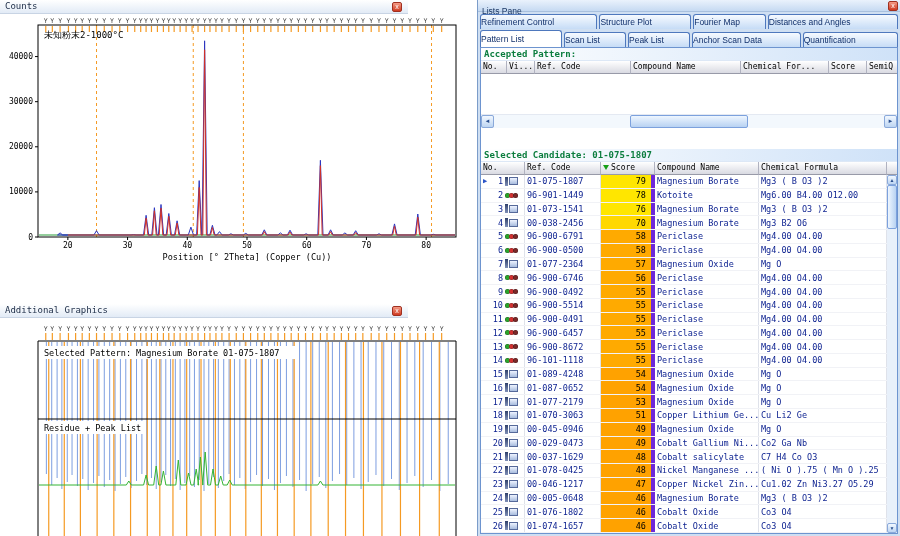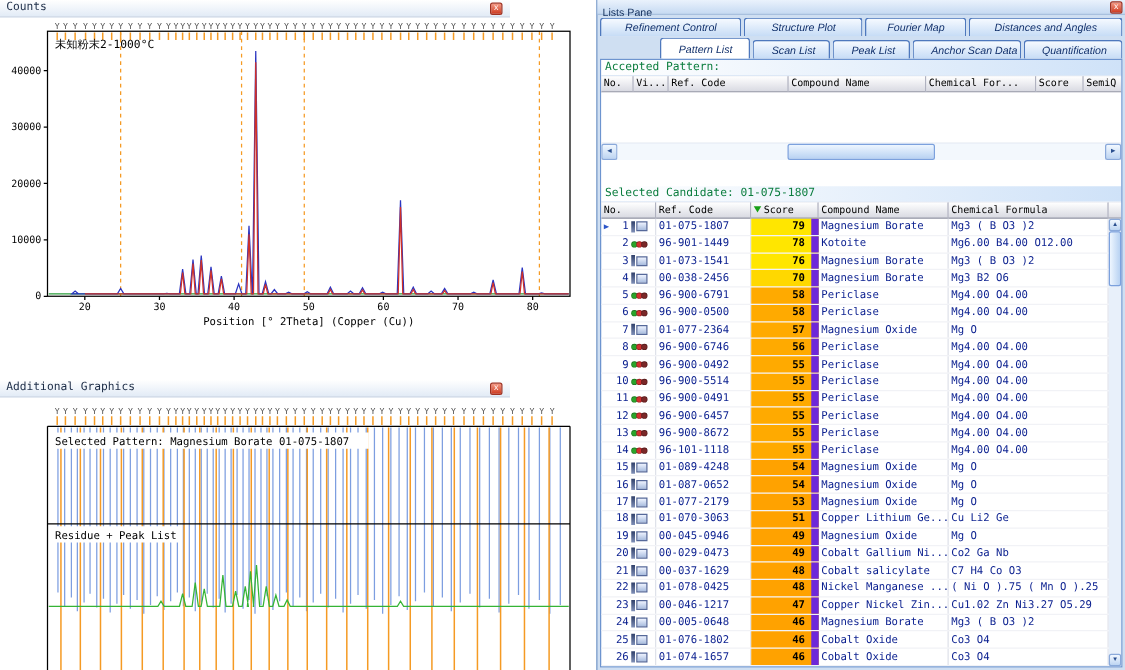--- a/index.html
+++ b/index.html
@@ -19,42 +19,42 @@
 svg text{font-family:"DejaVu Sans Mono",monospace;}
 
 
 .lists{position:absolute;left:477px;top:0;width:423px;height:536px;background:#cfdff2;border-left:1px solid #7b9cc9;}
 .lists-bar{height:12px;position:relative;background:linear-gradient(#eaf2fc,#c6daf2);border-bottom:1px solid #a8c0de;}
 .lists-title{font-size:8.5px;line-height:11px;padding-left:4px;color:#15315e;display:inline-block;}
 .lists-bar .closebtn{top:1px;right:2px;}
 .tabs{display:flex;align-items:flex-end;padding:1px 2px 0 2px;gap:2px;}
 .tabs.row1{height:17px;}
 .tabs.row2{height:18px;}
-.tab{border:1px solid #4e78bd;border-bottom:none;border-radius:3px 3px 0 0;background:linear-gradient(#f6faff,#c6dcf6);font-size:8.5px;color:#11306b;text-align:center;height:15px;line-height:14px;overflow:hidden;white-space:nowrap;padding:0 14px;flex-basis:0;font-style:italic;}
-.tab.active{background:#ffffff;height:17px;line-height:16px;margin-left:48px;}
+.tab{border:1px solid #4e78bd;border-bottom:none;border-radius:3px 3px 0 0;background:linear-gradient(#f6faff,#c6dcf6);font-size:8.5px;color:#11306b;text-align:left;height:15px;line-height:14px;overflow:hidden;white-space:nowrap;padding:0 0;flex-basis:0;}
+.tab.active{background:#ffffff;height:17px;line-height:16px;}
 .content{position:absolute;left:2px;right:2px;top:47px;bottom:2px;background:#fff;border:1px solid #6d94cf;display:flex;flex-direction:column;overflow:hidden;}
 .secbar{flex:0 0 13px;height:13px;background:linear-gradient(90deg,#ffffff,#cfe2f8);display:flex;align-items:center;padding-left:3px;border-bottom:1px solid #dde8f6;}
-.seclabel{font-size:9px;font-weight:normal;color:#0b7d3e;font-family:"DejaVu Sans Mono",monospace;}
+.seclabel{font-size:9px;font-weight:bold;color:#0b7d3e;font-family:"DejaVu Sans Mono",monospace;}
 .thead{display:flex;flex:0 0 13px;height:13px;background:#d9dae2;}
 .th{background:linear-gradient(#ffffff,#d9dae2);border-right:1px solid #b0b2c0;border-bottom:1px solid #989aa8;font-size:8px;color:#000;padding:0 2px;line-height:12px;overflow:hidden;white-space:nowrap;font-family:"DejaVu Sans Mono",monospace;}
 .a-no{width:26px}.a-vi{width:28px}.a-ref{width:96px}.a-name{width:110px}.a-chem{width:88px}.a-score{width:38px}.a-semiq{flex:1;border-right:none}
 .c-no{width:44px}.c-ref{width:76px}.c-score{width:54px}.c-name{width:104px}.c-form{flex:1}
 .c-fill{flex:0 0 10px;width:10px;border-right:none;}
 .sortarrow{display:inline-block;width:0;height:0;border-left:3.5px solid transparent;border-right:3.5px solid transparent;border-top:5px solid #18a018;margin-right:2px;vertical-align:middle;}
 .tbody1{flex:0 0 41px;background:#fff;border-bottom:1px solid #e4e9f2;}
 .hscroll{flex:0 0 13px;display:flex;background:#e8f0fa;}
 .sbtn{flex:0 0 13px;width:13px;height:13px;background:linear-gradient(#f2f8ff,#bdd5f2);border:1px solid #8aa9da;border-radius:2px;color:#2a4f8f;font-size:6px;line-height:11px;text-align:center;}
 .htrack{flex:1;position:relative;background:#f3f8fd;}
 .hthumb{position:absolute;left:50%;top:0;transform:translateX(-50%);width:118px;height:13px;background:linear-gradient(#eef6ff,#b8d2f2);border:1px solid #7ca1dd;border-radius:2px;}
 .spacer{flex:0 0 21px;background:#fff;}
 .t2body{flex:1;display:flex;min-height:0;}
 .t2rows{flex:1;display:flex;flex-direction:column;min-width:0;}
 .row{flex:1;display:flex;font-family:"DejaVu Sans Mono",monospace;font-size:8.5px;color:#0a1f8f;border-bottom:1px solid #f1f2f6;min-height:0;}
 .cell{overflow:hidden;white-space:nowrap;padding:0 2px;border-right:1px solid #dfe2ea;display:flex;align-items:center;}
-.cell.c-score{justify-content:flex-end;color:#000;border-right:6px solid #6d28d9;padding-right:5px;font-weight:bold;}
+.cell.c-score{justify-content:flex-end;color:#000;border-right:4px solid #6d28d9;padding-right:5px;}
 .selarrow{width:7px;flex:0 0 7px;font-size:7px;color:#2c55c8;}
 .num{width:13px;flex:0 0 13px;text-align:right;margin-right:2px;}
 .icons{display:flex;align-items:center;}
 .dot{width:5px;height:5px;border-radius:50%;display:inline-block;margin-left:-1px;box-shadow:inset 0 0 0 0.5px rgba(0,0,0,.35);}
 .dot.g{background:#2aa42a;margin-left:0;}
 .dot.r{background:#d23030;}
 .dot.m{background:#7a2828;}
 .ic-strip{width:3px;height:9px;background:linear-gradient(#30406a,#8090b8);display:inline-block;margin-right:1px;}
 .ic-card{width:9px;height:8px;display:inline-block;border:1px solid #56699a;background:linear-gradient(#eef3ff,#a8bcde);}
 .vscroll{flex:0 0 10px;display:flex;flex-direction:column;background:#e8f0fa;}

